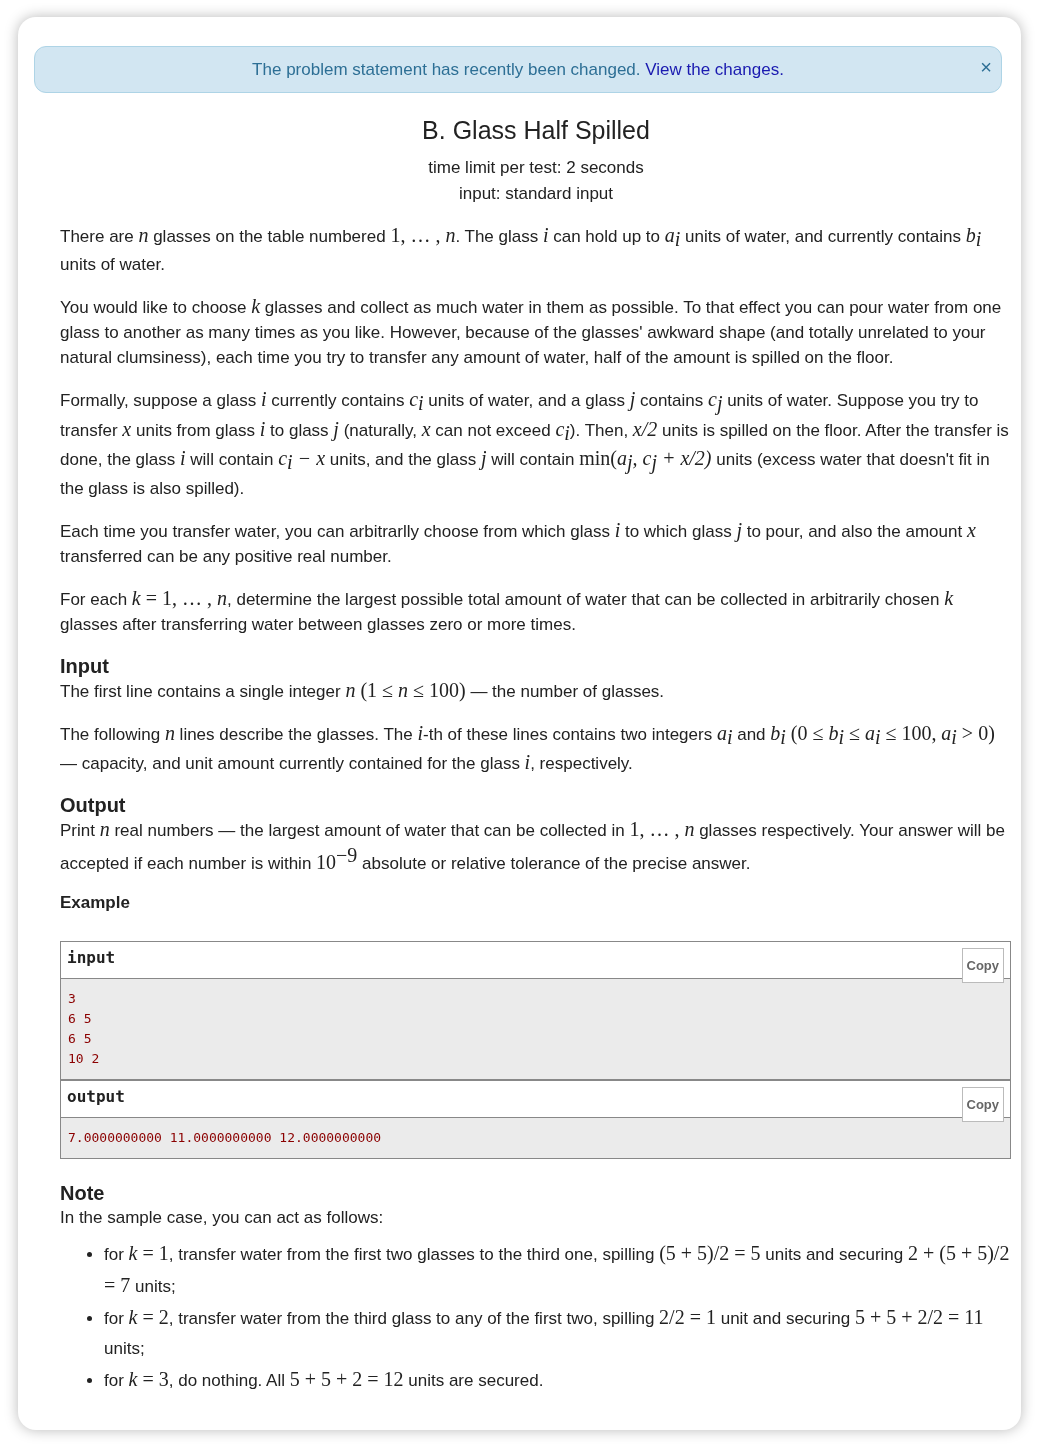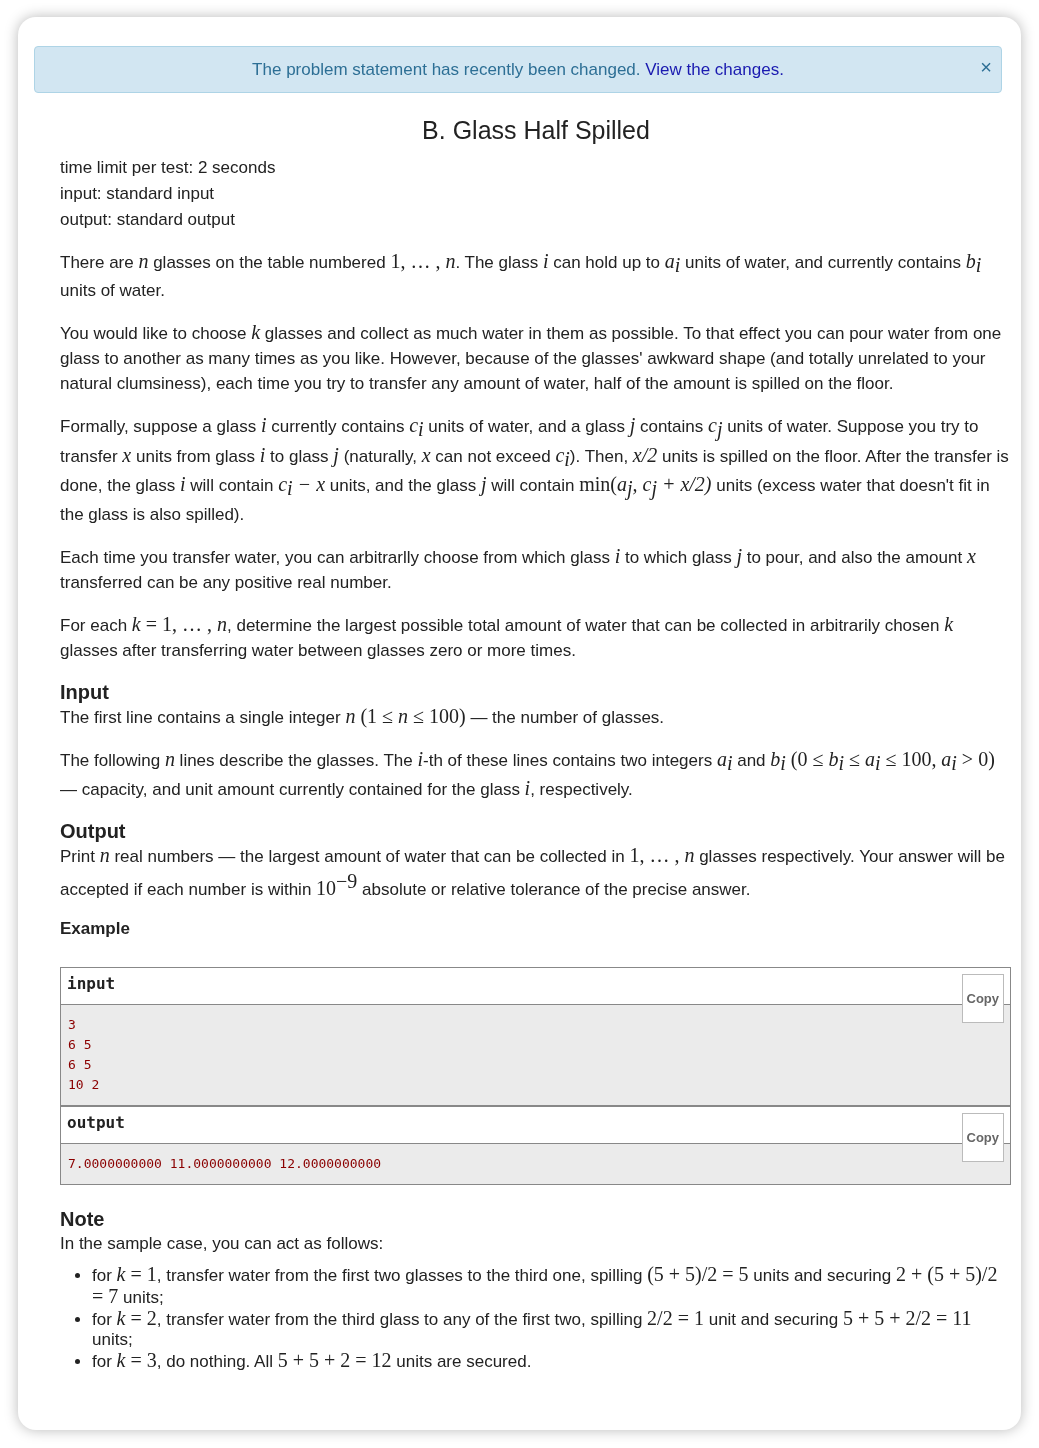--- a/index.html
+++ b/index.html
@@ -4,60 +4,59 @@
 <style>
   html, body { margin: 0; padding: 0; background: #ffffff; }
   body { width: 1039px; height: 1448px; position: relative; overflow: hidden; font-family: "Liberation Sans", sans-serif; color: #222; }
   .card {
     position: absolute; left: 18px; top: 17px; width: 1003px; height: 1413px;
     background: #fff; border-radius: 18px;
     box-shadow: 0 0 14px rgba(0,0,0,0.28);
   }
   .alert {
     position: absolute; left: 16px; top: 29px; width: 966px; height: 45px;
-    background: #d2e6f2; border: 1px solid #aed4e6; border-radius: 4px;
+    background: #d2e6f2; border: 1px solid #aed4e6; border-radius: 12px;
     text-align: center; line-height: 45px; font-size: 17px; color: #2d6f95;
   }
   .alert a { color: #1a1ab0; text-decoration: none; }
   .alert .close { position: absolute; right: 9px; top: -2px; font-size: 20px; color: #2d6f95; cursor: pointer; }
   .content { position: absolute; left: 42px; top: 95px; width: 952px; }
   .title { text-align: center; font-size: 25px; color: #222; margin: 4px 0 10px 0; }
-  .limits { text-align: left; font-size: 17px; line-height: 26px; }
+  .limits { text-align: center; font-size: 17px; line-height: 26px; }
   p { font-size: 17px; line-height: 25px; margin: 0 0 17px 0; }
   .m { font-family: "Liberation Serif", "DejaVu Serif", serif; font-style: italic; font-size: 20px; }
   .mn { font-family: "Liberation Serif", "DejaVu Serif", serif; font-size: 20px; }
   sub { font-size: 13px; }
   sup { font-size: 13px; }
   .section-title { font-weight: bold; font-size: 20px; margin: 2px 0 0 0; line-height: 24px; }
   .example-title { font-weight: bold; font-size: 17px; margin: 2px 0 28px 0; }
   .sample { border: 1px solid #888; width: 949px; }
   .sample .hdr { height: 36px; border-bottom: 1px solid #888; position: relative; background: #fff; }
   .sample .hdr .lbl { font-family: "DejaVu Sans Mono", monospace; font-weight: bold; font-size: 16px; position: absolute; left: 6px; top: 6px; }
-  .sample .hdr .copy { position: absolute; right: 6px; top: 6px; border: 1px solid #bbb; font-size: 13px; font-weight: bold; color: #666; padding: 16px 4px; background: #fff; cursor: pointer; }
+  .sample .hdr .copy { position: absolute; right: 6px; top: 6px; border: 1px solid #bbb; font-size: 13px; font-weight: bold; color: #666; padding: 9px 4px; background: #fff; cursor: pointer; }
   .sample pre { margin: 0; background: #ebebeb; color: #8b0000; font-family: "DejaVu Sans Mono", monospace; font-size: 13px; line-height: 20px; padding: 10px 7px; }
   .sample .sep { border-top: 2px solid #888; }
   ul { margin: 8px 0 0 0; padding-left: 32px; }
-  li { font-size: 17px; line-height: 20px; margin-bottom: 0; }
+  li { font-size: 17px; line-height: 30px; margin-bottom: 0; margin-left: 12px; }
 </style>
 </head>
 <body>
 
 <div class="card">
   <div class="alert">
     <span>The problem statement has recently been changed.</span>
     <a href="#">View the changes.</a>
     <span class="close">×</span>
   </div>
 
   <div class="content">
     <div class="title">B. Glass Half Spilled</div>
     <div class="limits">
       <div>time limit per test: 2 seconds</div>
       <div>input: standard input</div>
-      <div>output: standard output</div>
     </div>
     <div style="height:16px"></div>
 
     <p>
       <span>There are </span><span class="m">n</span><span> glasses on the table numbered </span><span class="mn">1, … , </span><span class="m">n</span><span>. The glass </span><span class="m">i</span><span> can hold up to </span><span class="m">a</span><sub class="m">i</sub><span> units of water, and currently contains </span><span class="m">b</span><sub class="m">i</sub><span> units of water.</span>
     </p>
 
     <p>
       <span>You would like to choose </span><span class="m">k</span><span> glasses and collect as much water in them as possible. To that effect you can pour water from one glass to another as many times as you like. However, because of the glasses' awkward shape (and totally unrelated to your natural clumsiness), each time you try to transfer any amount of water, half of the amount is spilled on the floor.</span>
     </p>

